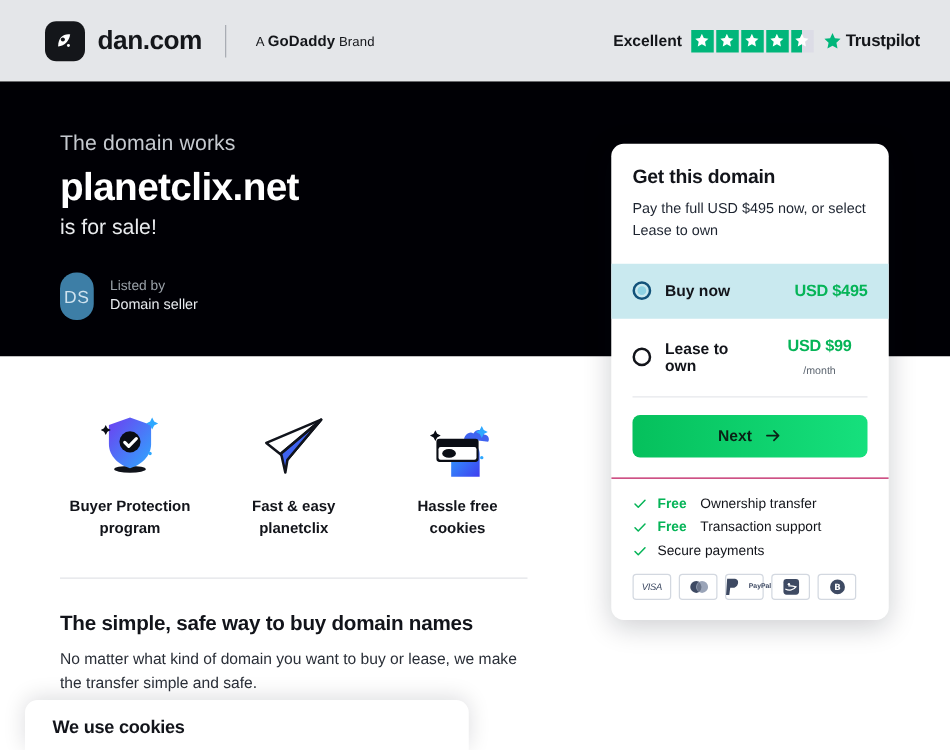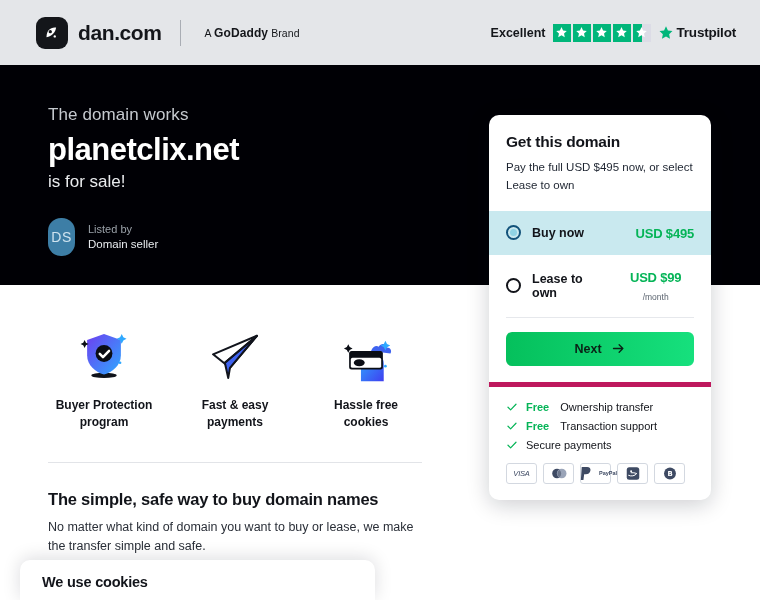--- a/index.html
+++ b/index.html
@@ -113,21 +113,21 @@
   .opt-period{ font-size:8.5px;color:#5b646f;margin-top:15px; }
   .bc-rule{ height:1px;background:#e6e8ec;margin:0 17px; }
   .next-wrap{ padding:14px 17px 16px; }
   .next-btn{
     width:100%;height:34px;border:none;border-radius:6px;cursor:pointer;
     background:linear-gradient(90deg,#05c05c,#16e07d);
     display:flex;align-items:center;justify-content:center;gap:9px;
     font-size:12.5px;font-weight:bold;color:#0a2216;font-family:inherit;
   }
   .next-btn svg{ width:15px;height:15px;stroke:#0a2216;fill:none;stroke-width:2.1; }
-  .bc-foot{ border-top:5px solid #be185d;padding:14px 17px 16px; }
+  .bc-foot{ border-top:1px solid #be185d;padding:14px 17px 16px; }
   .perk{ display:flex;align-items:center;gap:8px;margin-bottom:7px;font-size:11px;color:#12141a; }
   .perk svg{ width:12px;height:12px;stroke:#05b457;fill:none;stroke-width:2.4;flex:none; }
   .perk .free{ color:#05b457;font-weight:bold;margin-right:3px; }
   .pays{ display:flex;gap:6px;margin-top:12px; }
   .pay{
     width:31px;height:21px;border:1px solid #d3d8e0;border-radius:3px;background:#fff;
     display:flex;align-items:center;justify-content:center;flex:none;
   }
   .pay svg{ width:24px;height:15px; }
   .pay-visa{ font-size:7.5px;font-weight:normal;color:#3e4a63;letter-spacing:-.2px;font-style:italic; }
@@ -246,21 +246,21 @@
     <div class="feature">
       <div class="feature-icon">
         <svg viewBox="0 0 64 64" width="54" height="54">
           <path d="M6 30 L58 8 L26 46 Z" fill="#fff" stroke="#11141c" stroke-width="2.4" stroke-linejoin="round"></path>
           <path d="M58 8 L26 46 L24 58 L20 40 Z" fill="#3f63f0" stroke="#11141c" stroke-width="2.4" stroke-linejoin="round"></path>
           <path d="M20 40 L58 8" stroke="#11141c" stroke-width="2.2" fill="none"></path>
         </svg>
       </div>
       <div class="feature-label">
         <span>Fast &amp; easy</span><br>
-        <span>payments</span>
+        <span>planetclix</span>
       </div>
     </div>
 
     <div class="feature">
       <div class="feature-icon">
         <svg viewBox="0 0 64 64" width="54" height="54">
           <defs>
               <linearGradient id="ghand" x1="0" y1="0" x2="1" y2="1">
             <stop offset="0" stop-color="#2ea8ff"></stop>
                 <stop offset="1" stop-color="#3f3ff0"></stop>

